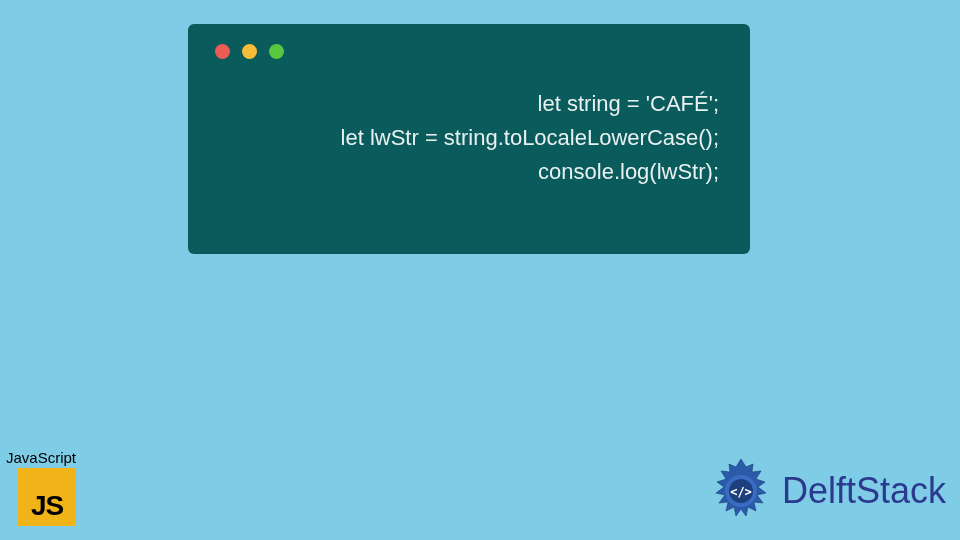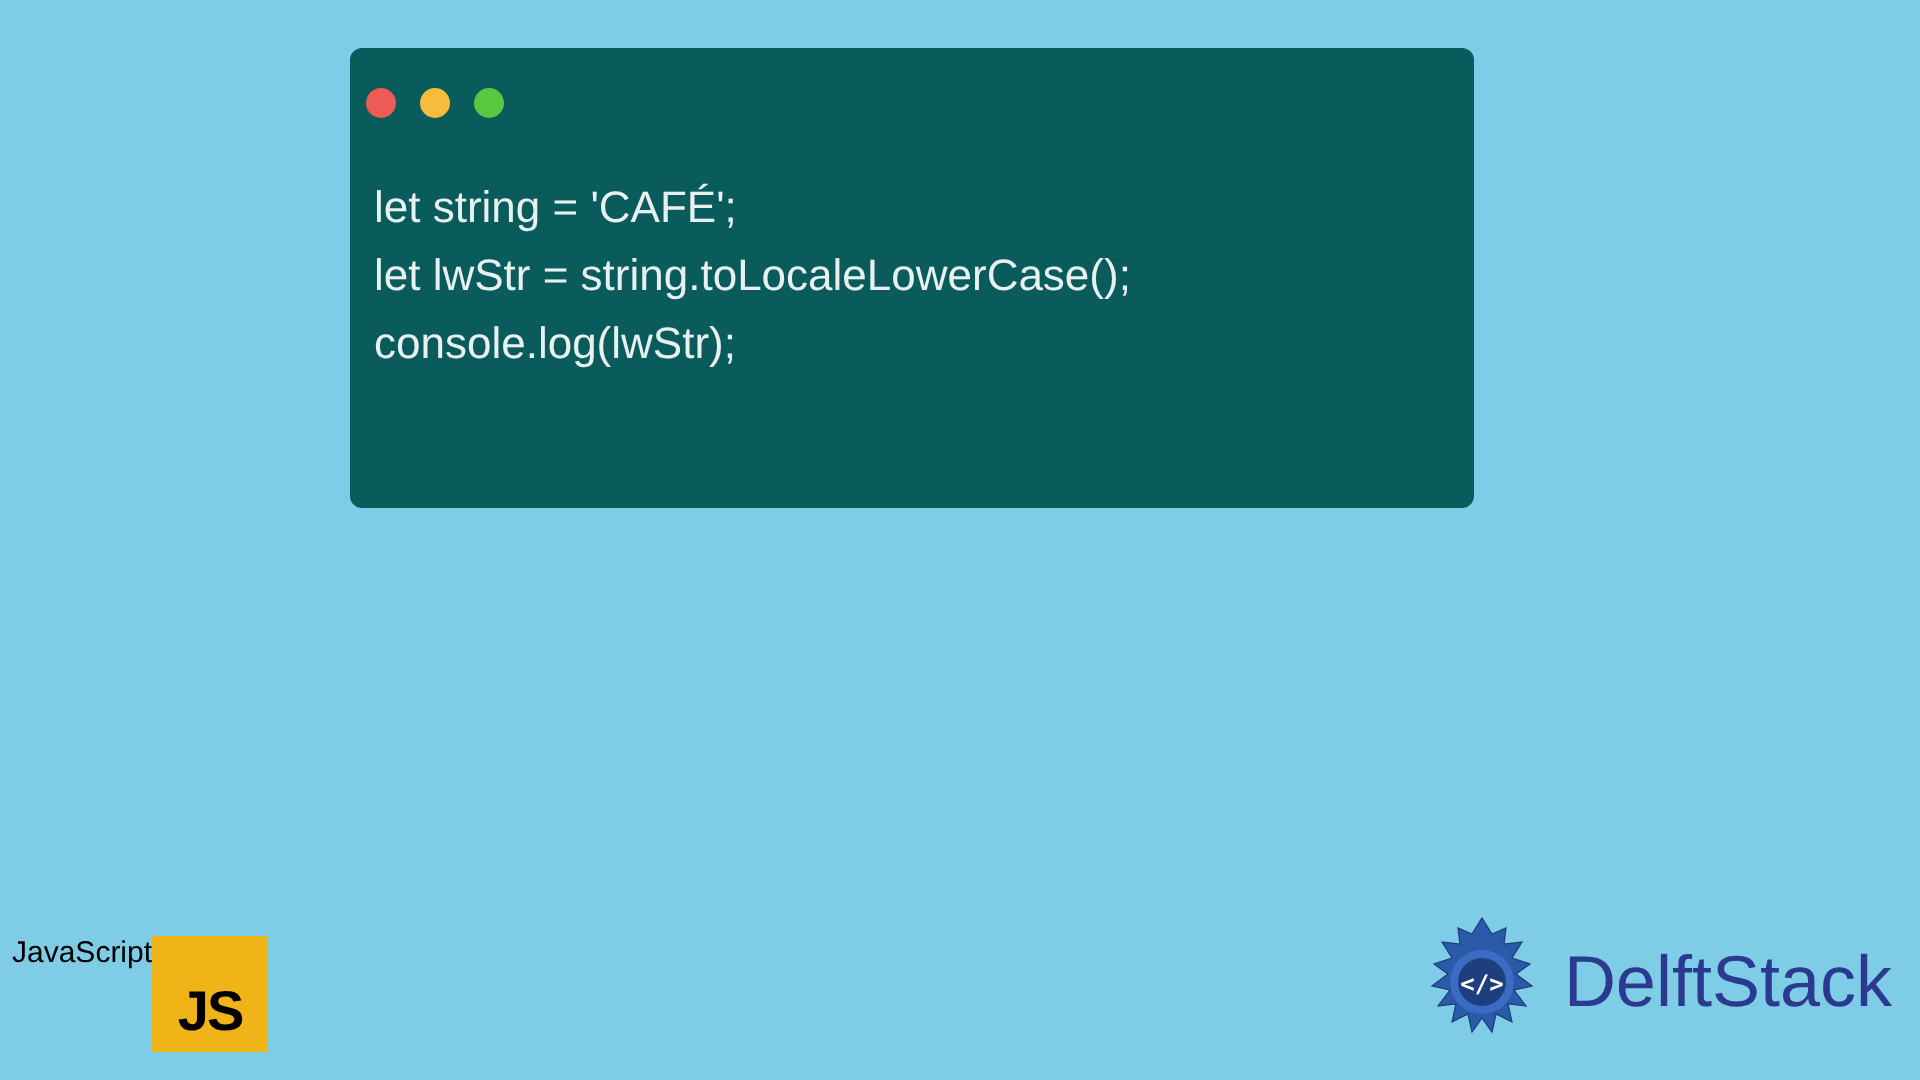--- a/index.html
+++ b/index.html
@@ -5,26 +5,27 @@
     * { margin: 0; padding: 0; box-sizing: border-box; }
     html, body { width: 960px; height: 540px; overflow: hidden; }
     body {
       background: #7fcce7;
       position: relative;
       font-family: -apple-system, BlinkMacSystemFont, "Segoe UI", Arial, sans-serif;
     }
     .code-window {
       position: absolute;
       top: 24px;
-      left: 175px;
+      left: 188px;
       width: 562px;
       height: 230px;
       background: #0a5b5b;
       border-radius: 6px;
-      padding: 20px 12px;
+      padding: 20px 31px;
+      text-align: right;
     }
     .dots {
       display: flex;
       gap: 12px;
       margin-bottom: 28px;
       margin-left: -4px;
     }
     .dot {
       width: 15px;
       height: 15px;
@@ -38,22 +39,22 @@
       font-family: "Segoe UI", Arial, sans-serif;
       font-size: 22px;
       line-height: 1.55;
       white-space: pre;
     }
     .js-badge {
       position: absolute;
       left: 6px;
       bottom: 14px;
       display: flex;
-      flex-direction: row;
-      align-items: flex-start;
+      flex-direction: column;
+      align-items: flex-end;
     }
     .js-label {
       font-size: 15px;
       color: #000;
       font-weight: 400;
       margin-bottom: 2px;
     }
     .js-logo {
       width: 58px;
       height: 58px;

